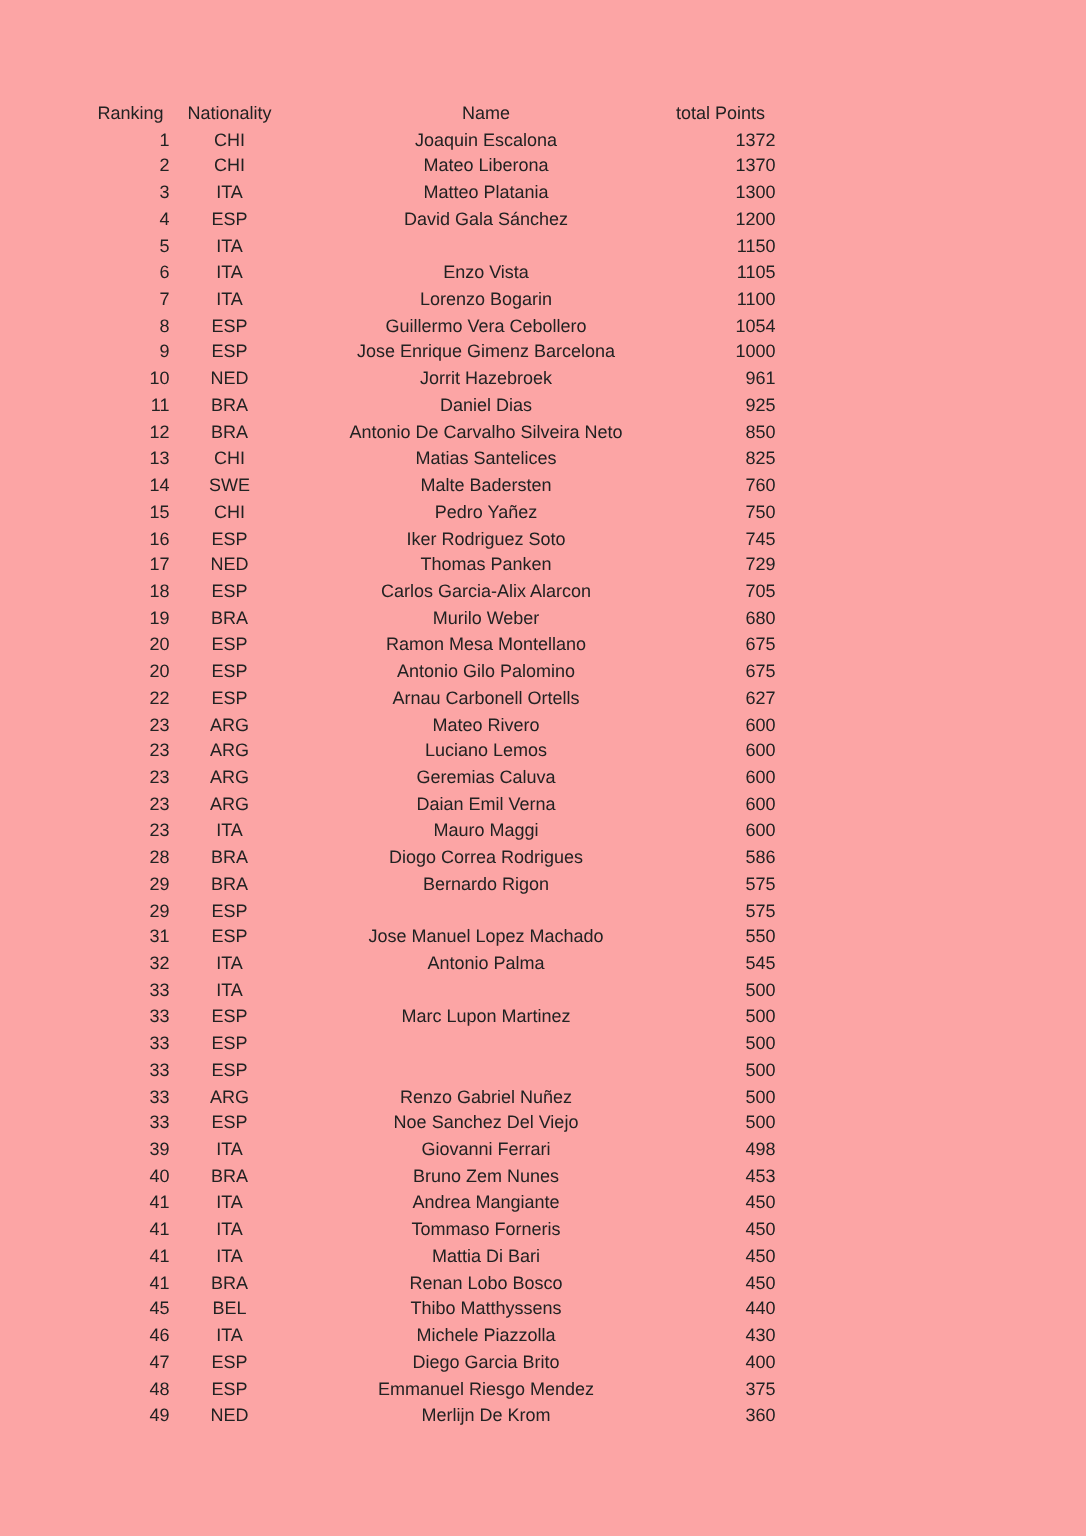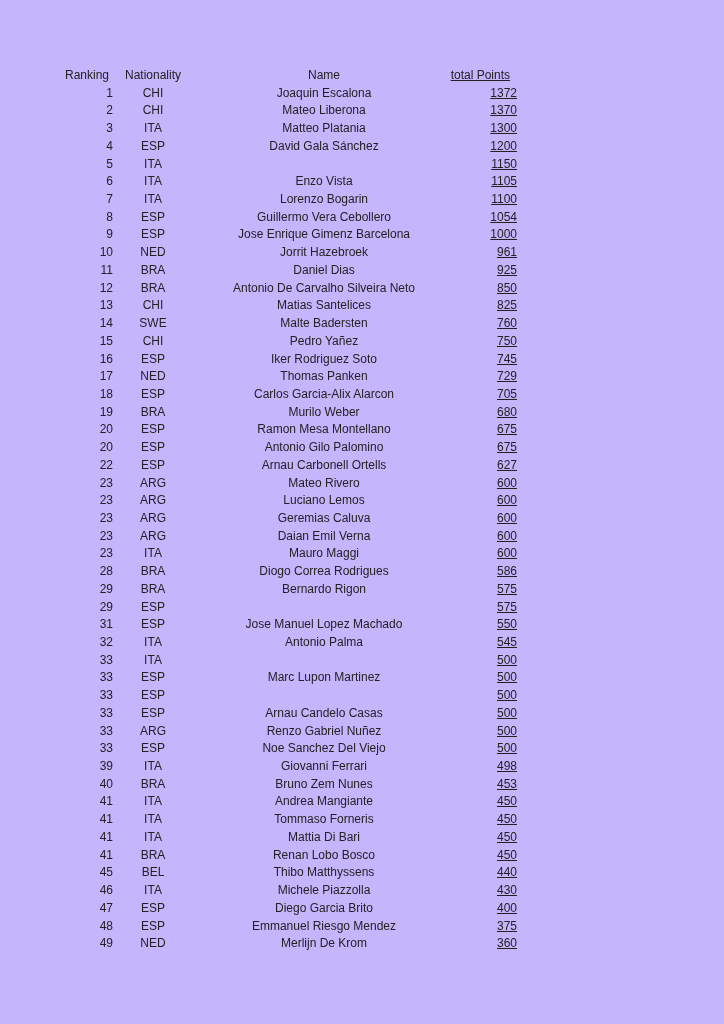--- a/index.html
+++ b/index.html
@@ -4,21 +4,21 @@
 <style>
   html, body {
     margin: 0;
     padding: 0;
     background: #ffffff;
   }
   .page {
     position: relative;
     width: 724px;
     height: 1024px;
-    background: #c4b5fd;
+    background: #fca5a5;
     overflow: hidden;
     font-family: "Liberation Sans", sans-serif;
   }
   .rank-table {
     position: absolute;
     left: 65px;
     top: 67px;
     width: 452px;
   }
   .row {
@@ -26,21 +26,21 @@
     height: 17.72px;
     line-height: 17.72px;
     font-size: 12px;
     color: #222222;
     white-space: nowrap;
   }
   .col { display: block; overflow: visible; }
   .col.rank { width: 48px; text-align: right; }
   .col.nat  { width: 70px; margin-left: 5px; text-align: center; }
   .col.name { width: 234px; margin-left: 19px; text-align: center; }
-  .col.pts  { flex: 1; text-align: right; text-decoration: underline; }
+  .col.pts  { flex: 1; text-align: right; }
   .row.header .col.rank { text-align: left; }
   .row.header .col.pts  { padding-right: 7px; }
 </style>
 </head>
 <body>
 
 <div class="page">
   <div class="rank-table">
 
     <div class="row header">
@@ -288,21 +288,20 @@
 
       <div class="row">
         <span class="col rank">33</span>
         <span class="col nat">ESP</span>
         <span class="col pts">500</span>
       </div>
 
       <div class="row">
         <span class="col rank">33</span>
         <span class="col nat">ESP</span>
-        <span class="col name">Arnau Candelo Casas</span>
         <span class="col pts">500</span>
       </div>
 
       <div class="row">
         <span class="col rank">33</span>
         <span class="col nat">ARG</span>
         <span class="col name">Renzo Gabriel Nuñez</span>
         <span class="col pts">500</span>
       </div>
 

